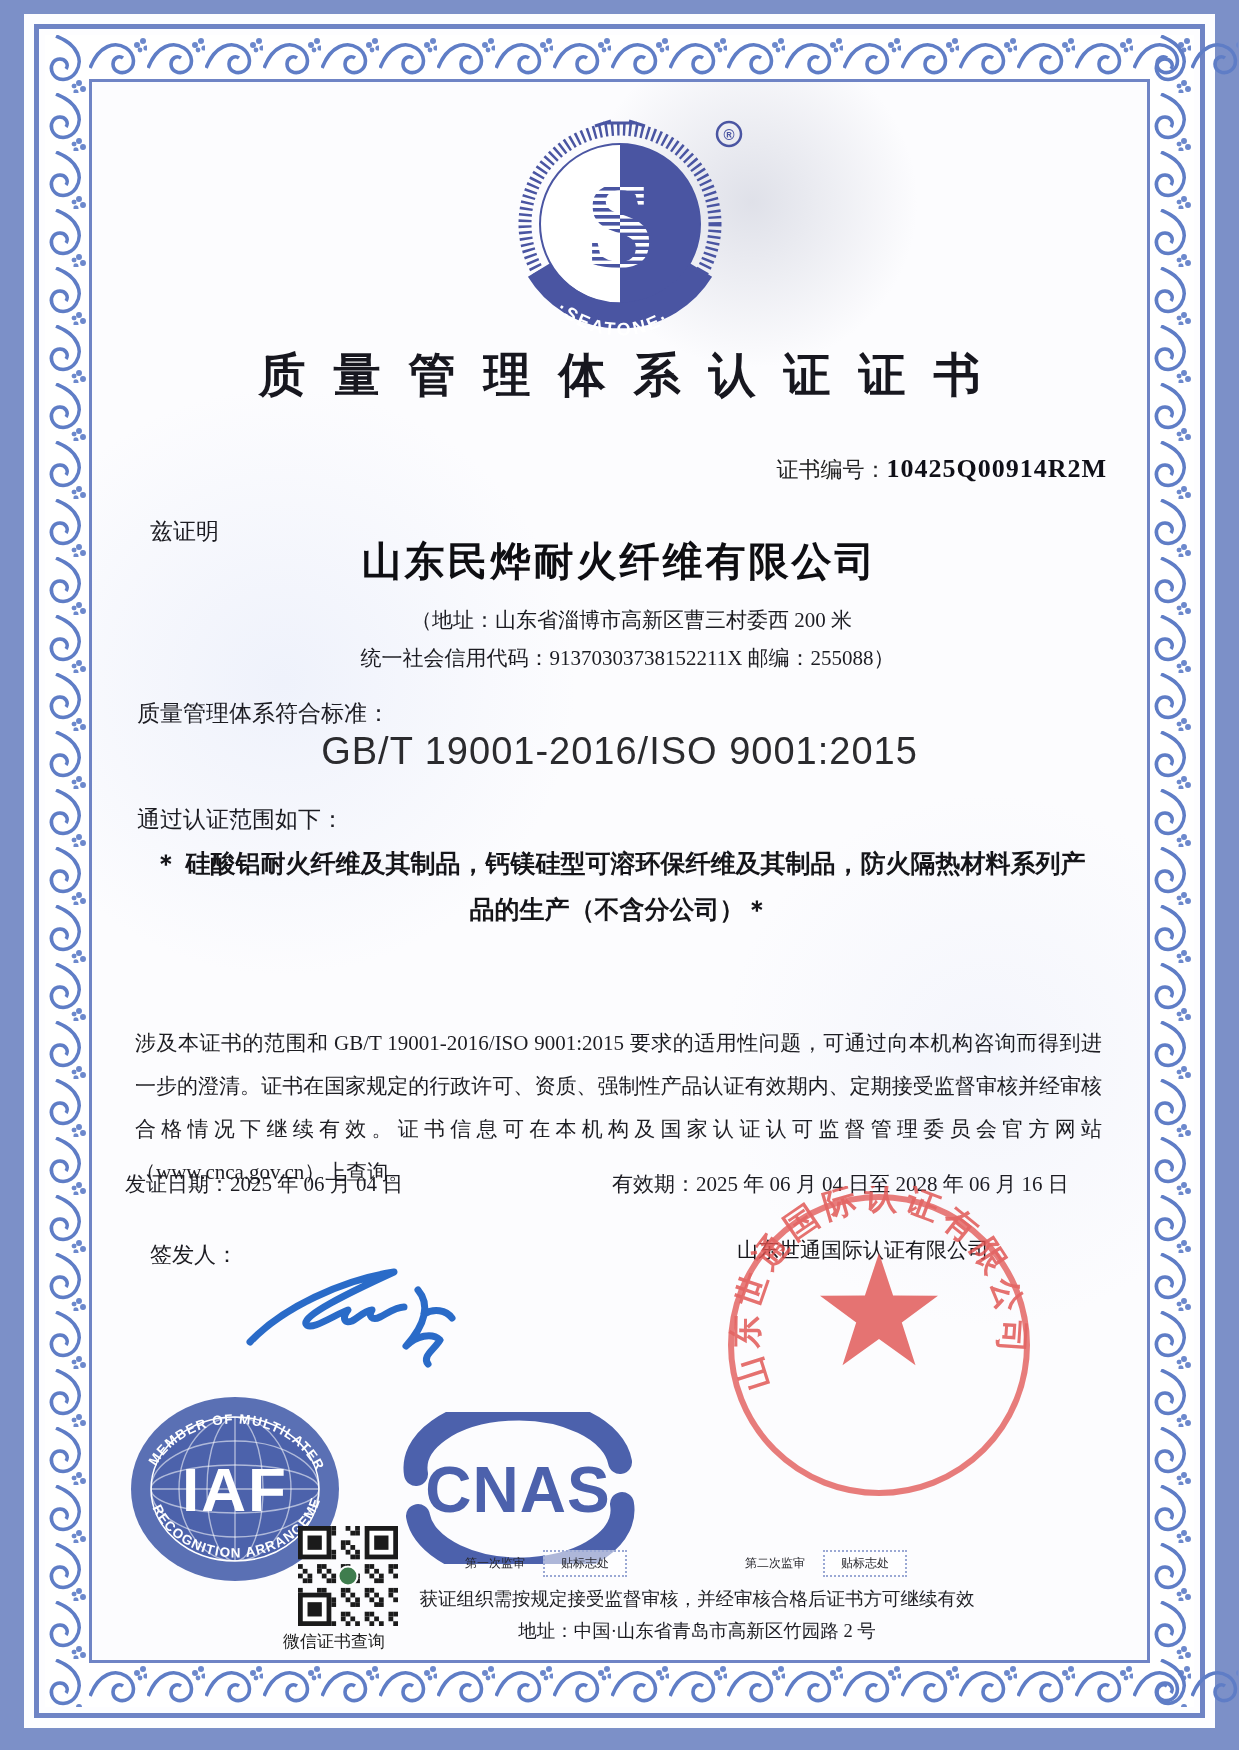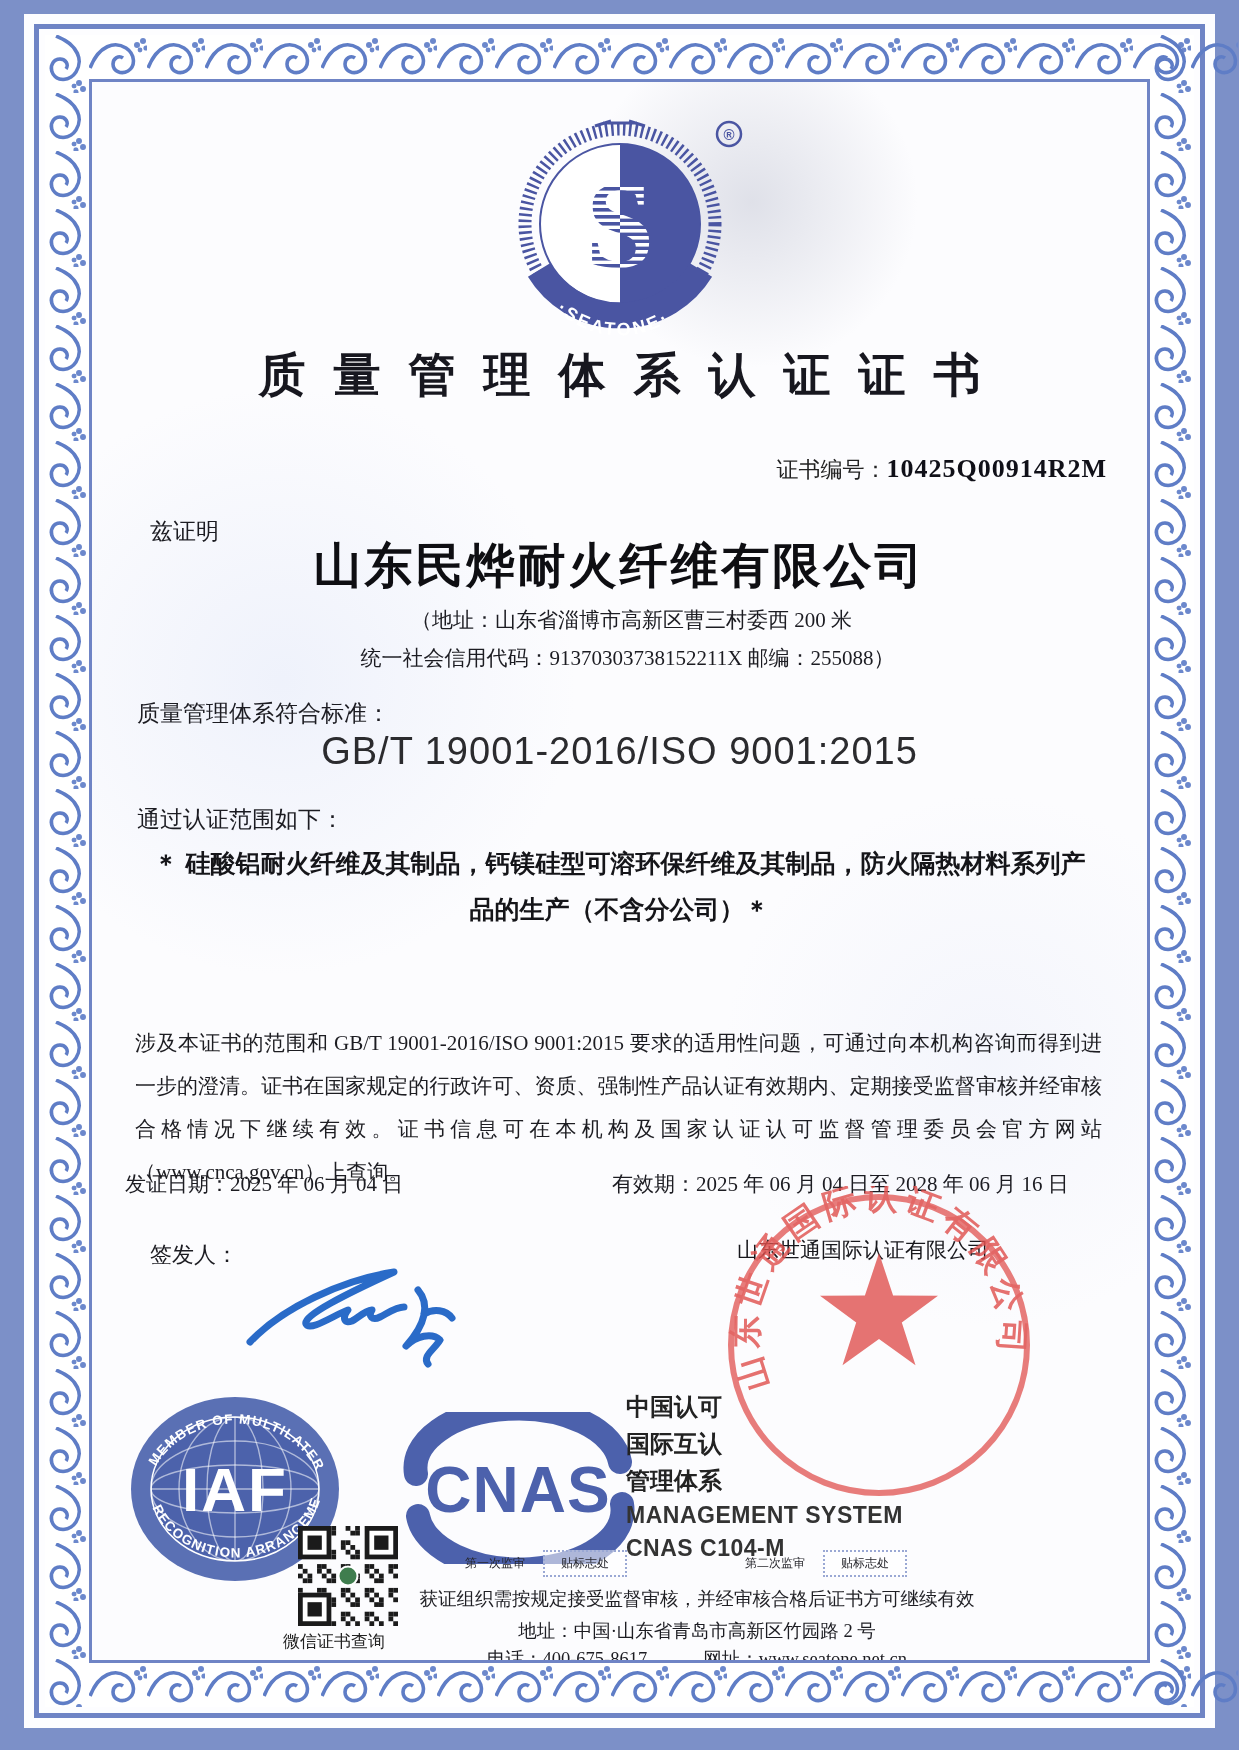--- a/index.html
+++ b/index.html
@@ -23,21 +23,21 @@
        radial-gradient(circle 230px at 660px 120px, rgba(176,180,198,0.38), rgba(176,180,198,0) 72%),
        radial-gradient(circle 420px at 18% 38%, rgba(214,223,246,0.35), rgba(214,223,246,0) 70%),
        radial-gradient(circle 380px at 85% 62%, rgba(225,230,247,0.30), rgba(225,230,247,0) 70%),
        #fcfcfe;}
   
   .title{top:262px;left:0;right:0;text-align:center;font-size:47px;font-weight:bold;
          letter-spacing:28px;text-indent:28px;color:#17171f;}
   .certno{top:372px;right:40px;font-size:22px;color:#222;}
   .certno b{font-size:26px;font-family:"Liberation Serif",serif;letter-spacing:1px;color:#101018;}
   .intro{top:434px;left:58px;font-size:23px;}
-  .company{top:452px;left:0;right:0;text-align:center;font-size:48px;font-weight:bold;
+  .company{top:452px;left:0;right:0;text-align:center;font-size:40px;font-weight:bold;
            font-family:"Liberation Sans","DejaVu Sans",sans-serif;letter-spacing:3px;color:#0e0e12;}
   .addr1{top:524px;left:0;right:0;text-align:center;font-size:21px;padding-left:24px;}
   .addr2{top:562px;left:0;right:0;text-align:center;font-size:21px;padding-left:16px;}
   .stdlabel{top:616px;left:45px;font-size:23px;}
   .standard{top:648px;left:0;right:0;text-align:center;font-size:38px;font-weight:500;
             font-family:"Liberation Sans","DejaVu Sans",sans-serif;color:#2b2b2e;letter-spacing:1px;}
   .scopelabel{top:722px;left:45px;font-size:23px;}
   .scope{top:758px;left:20px;right:20px;text-align:center;font-size:25px;font-weight:bold;
          font-family:"Liberation Sans","DejaVu Sans",sans-serif;line-height:46px;color:#151519;}
   .legal{top:940px;left:43px;width:967px;font-size:21px;line-height:43px;text-align:justify;color:#1d1d22;}
@@ -241,27 +241,20 @@
                 <textPath href="#iafBot" startOffset="4">RECOGNITION ARRANGEMENT</textPath>
               </text>
             </svg>
 
             <svg class="abs cnas" width="252" height="152" viewBox="0 0 252 152">
               <path d="M24,62 A100,58 0 0 1 228,50" fill="none" stroke="#4c61ac" stroke-width="24" stroke-linecap="round"></path>
               <path d="M230,92 A100,58 0 0 1 26,104" fill="none" stroke="#4c61ac" stroke-width="24" stroke-linecap="round"></path>
               <text x="126" y="100" font-family="Liberation Sans, sans-serif" font-weight="bold" font-size="64" fill="#4c61ac" text-anchor="middle" letter-spacing="1">CNAS</text>
             </svg>
 
-            <div class="abs accr">
-              <div class="zh">中国认可</div>
-              <div class="zh">国际互认</div>
-              <div class="zh">管理体系</div>
-              <div class="en">MANAGEMENT SYSTEM</div>
-              <div class="en">CNAS C104-M</div>
-            </div>
 
             <svg id="qr-svg" class="abs qr" width="100" height="100" viewBox="0 0 147 147">
                 <rect x="49" y="0" width="7" height="7" fill="#1b1b1b"></rect>
                 <rect x="70" y="0" width="7" height="7" fill="#1b1b1b"></rect>
                 <rect x="84" y="0" width="7" height="7" fill="#1b1b1b"></rect>
                 <rect x="49" y="7" width="7" height="7" fill="#1b1b1b"></rect>
                 <rect x="77" y="7" width="7" height="7" fill="#1b1b1b"></rect>
                 <rect x="84" y="7" width="7" height="7" fill="#1b1b1b"></rect>
                 <rect x="63" y="21" width="7" height="7" fill="#1b1b1b"></rect>
                 <rect x="70" y="21" width="7" height="7" fill="#1b1b1b"></rect>
@@ -370,23 +363,19 @@
 
             <div class="abs suprow">
               <span>第一次监审</span>
               <span class="stickerbox">贴标志处</span>
               <span class="gap2">第二次监审</span>
               <span class="stickerbox">贴标志处</span>
             </div>
 
             <div class="abs note">获证组织需按规定接受监督审核，并经审核合格后证书方可继续有效</div>
             <div class="abs footaddr">地址：中国·山东省青岛市高新区竹园路 2 号</div>
-            <div class="abs footphone">
-              <span><span>电话：</span><span>400-675-8617</span></span>
-              <span><span>网址：</span><span>www.seatone.net.cn</span></span>
-            </div>
 
           </div>
         </div>
       </div>
     </div>
   </div>
 </div>
 
 </body></html>

